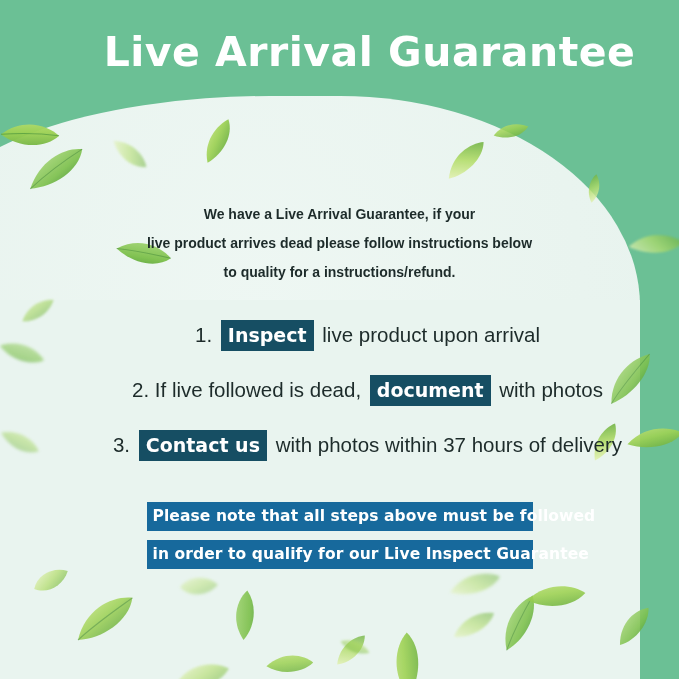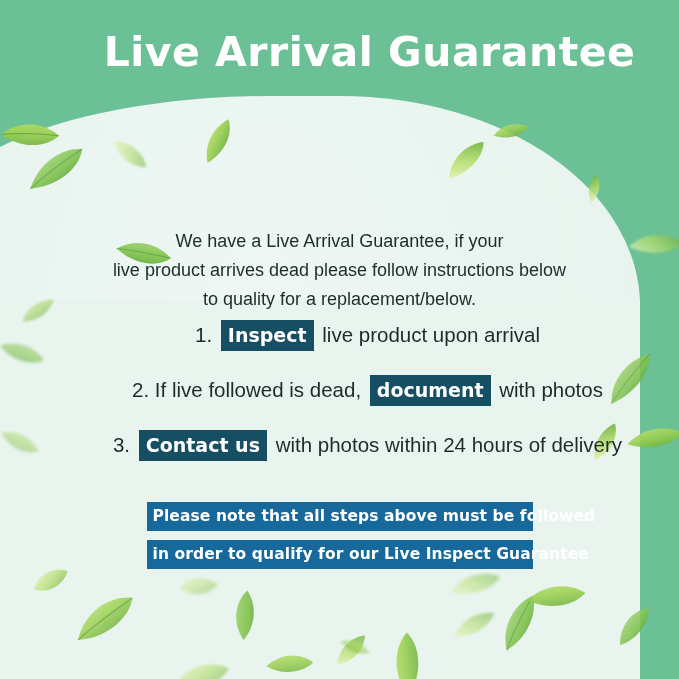--- a/index.html
+++ b/index.html
@@ -48,26 +48,27 @@
     font-weight:bold;
     letter-spacing:0.5px;
     font-family:"DejaVu Sans", sans-serif;
     white-space:nowrap;
     margin-left:30px;
   }
 
   
   .intro{
     position:absolute;left:50%;transform:translateX(-50%);
-    top:227px;width:560px;
+    top:200px;width:560px;
     text-align:center;
     color:#1d2b2a;
-    font-size:18px;
+    font-size:14px;
     line-height:29px;
     font-family:"Liberation Sans", sans-serif;
+    font-weight:bold;
   }
   .intro .ln{display:block;white-space:nowrap;}
 
   
   .steps{position:absolute;left:0;top:318px;width:679px;}
   .step{
     width:679px;text-align:center;
     color:#1d2b2a;
     font-size:20.5px;
     line-height:34px;
@@ -289,42 +290,42 @@
           <path d="M1 21 C10 4 28 0 39 3 C34 16 18 24 1 21 Z" fill="url(#lg1)"></path>
         </svg>
     </div>
   </div>
 
   <div class="header-title">Live Arrival Guarantee</div>
 
   <div class="intro">
     <span class="ln">We have a Live Arrival Guarantee, if your</span>
     <span class="ln">live product arrives dead please follow instructions below</span>
-    <span class="ln">to quality for a replacement/below.</span>
+    <span class="ln">to quality for a instructions/refund.</span>
   </div>
 
   <div class="steps">
 
     <div class="step">
       <span>1.</span>
       <span class="hl">Inspect</span>
       <span>live product upon arrival</span>
     </div>
 
     <div class="step">
       <span>2.</span>
       <span>If live followed is dead,</span>
       <span class="hl">document</span>
       <span>with photos</span>
     </div>
 
     <div class="step">
       <span>3.</span>
       <span class="hl">Contact us</span>
-      <span>with photos within 24 hours of delivery</span>
+      <span>with photos within 37 hours of delivery</span>
     </div>
 
   </div>
 
   <div class="footer-note">
     <div class="note-line">Please note that all steps above must be followed</div>
     <div class="note-gap"></div>
     <div class="note-line">in order to qualify for our Live Inspect Guarantee</div>
   </div>
 

